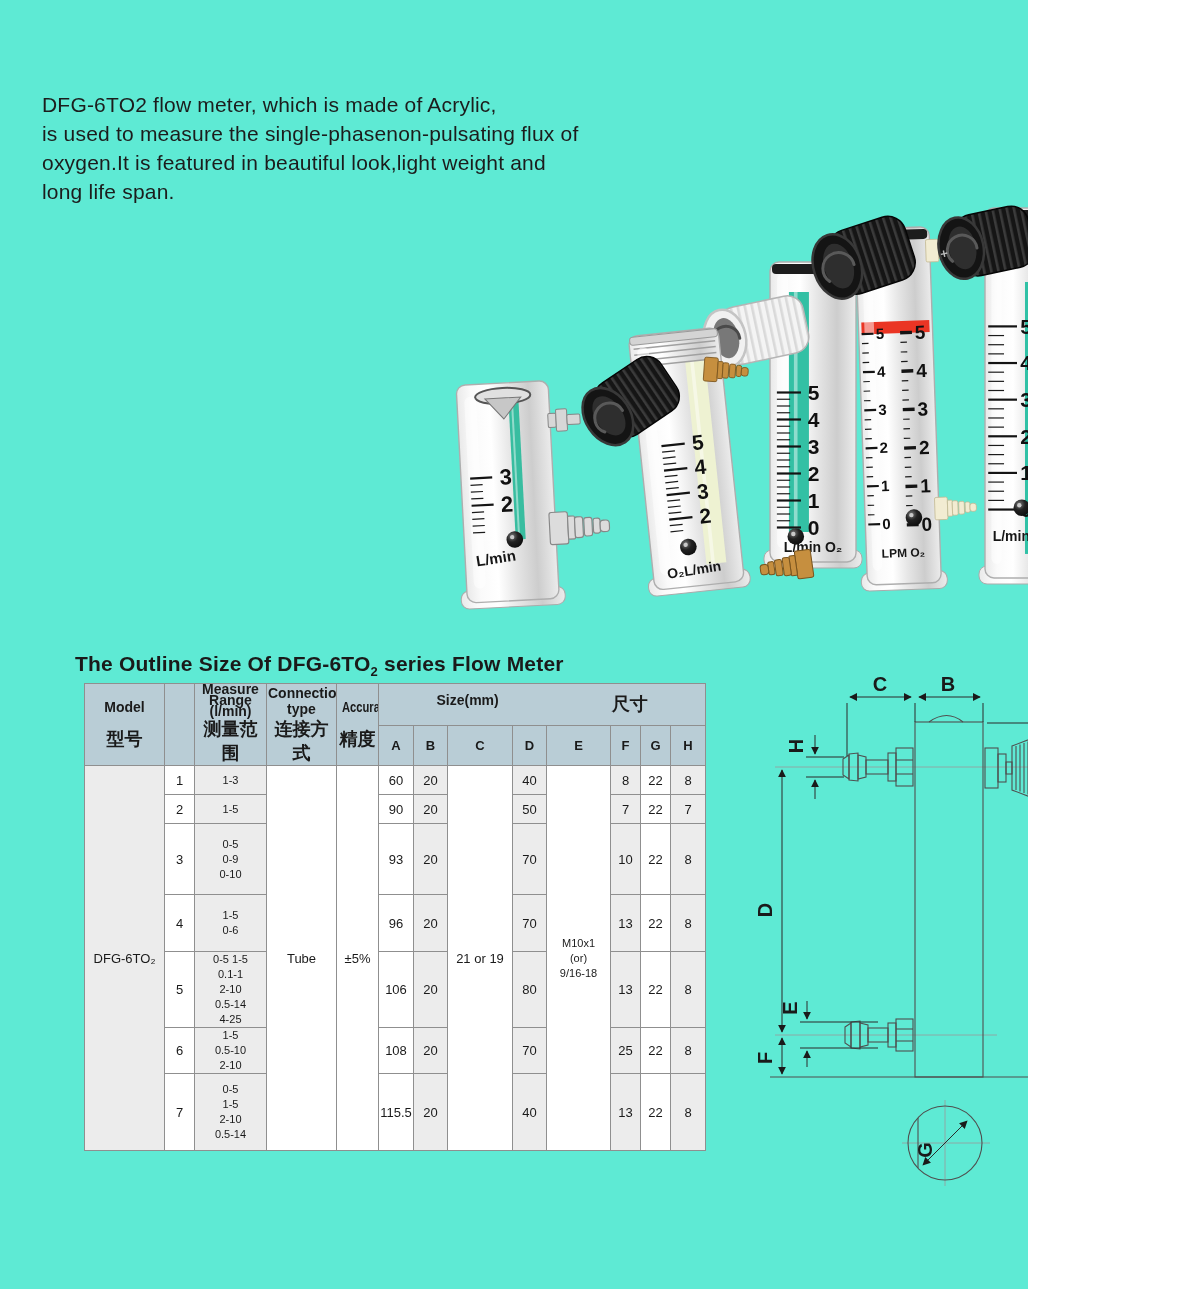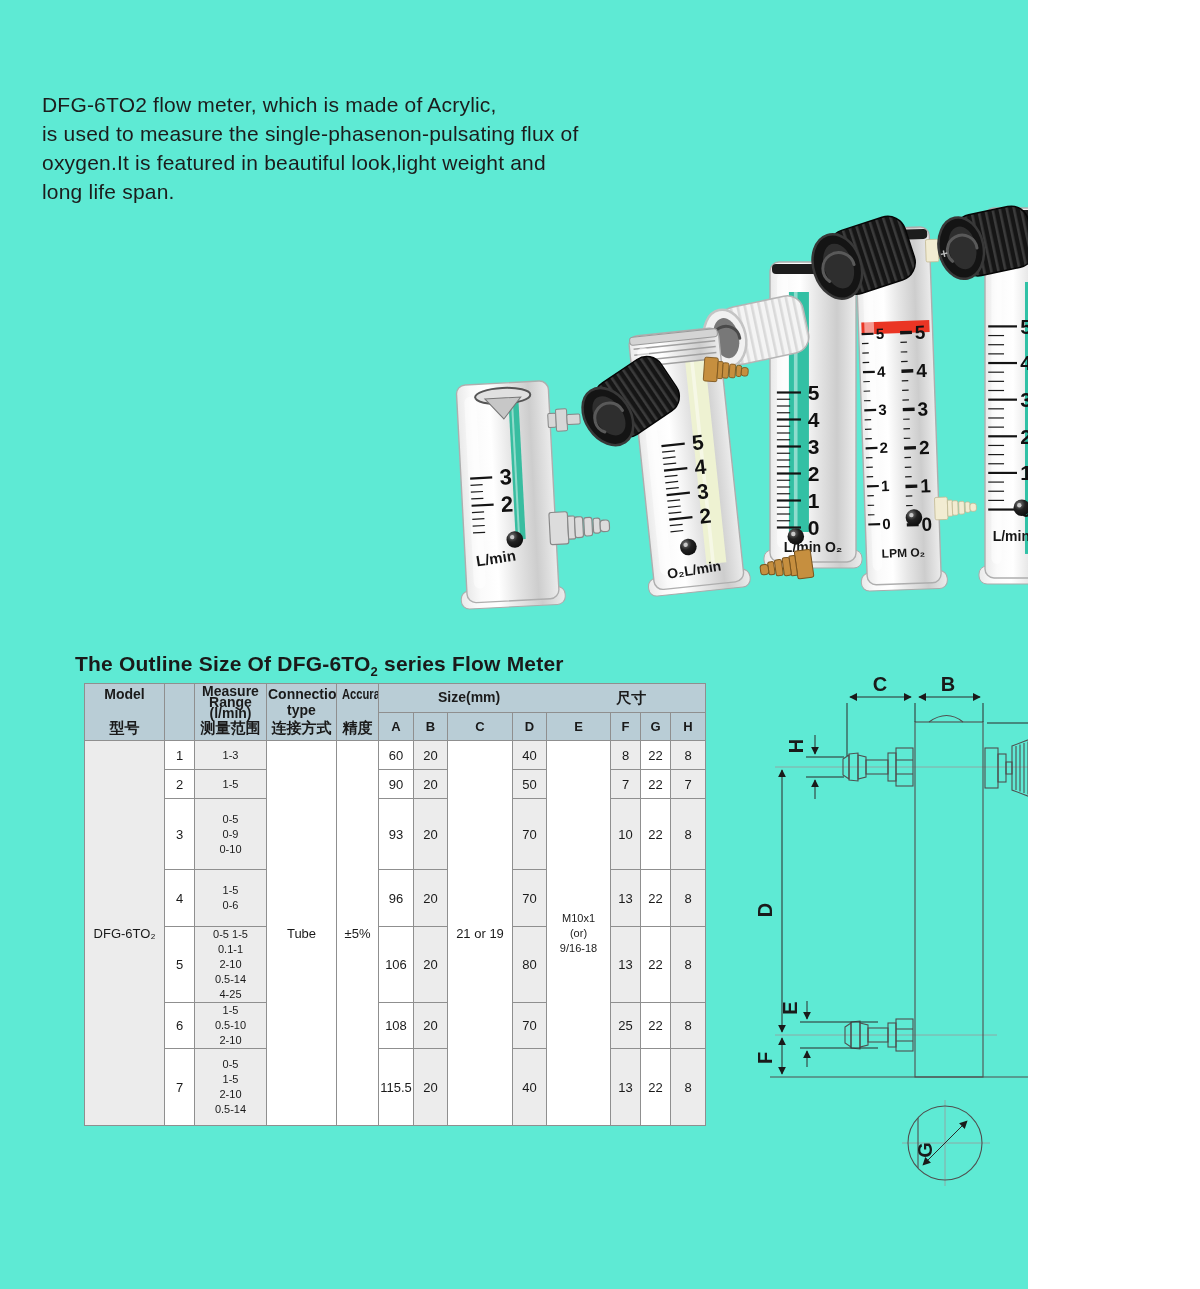--- a/index.html
+++ b/index.html
@@ -14,21 +14,21 @@
   .sec-title sub{font-size:13px;font-weight:bold;}
   table.size{position:absolute;left:84px;top:683px;border-collapse:collapse;table-layout:fixed;
     width:621px;font-size:13px;}
   table.size th,table.size td{border:1px solid #8f8f8f;text-align:center;vertical-align:middle;
     padding:0 1px;overflow:hidden;}
   table.size thead th{background:#b9cdd6;font-weight:bold;}
   .hrow{height:29px;}.hrow2{height:28px;}
   .hrow2 th{font-size:13px;}
   .vwrap{display:flex;flex-direction:column;justify-content:space-between;height:100%;min-height:52px;}
   .hd-en{font-size:14px;font-weight:bold;}
-  .hd-zh{font-size:15px;font-weight:bold;}
+  .hd-zh{font-size:18px;font-weight:bold;}
   .hd-sm{font-size:14px;font-weight:bold;line-height:11px;}
   .pre{white-space:pre-line;}
   .acc-squeeze{display:inline-block;transform:scaleX(.8);transform-origin:center;}
   .sizecell{padding:0;}
   .sizewrap{display:flex;justify-content:space-around;}
   table.size td{white-space:pre-line;line-height:15px;}
   td.g{background:#ececec;}
   td.w{background:#ffffff;}
   td.small{font-size:11px;line-height:13px;}
   .diagram{position:absolute;left:740px;top:650px;width:460px;height:560px;}

